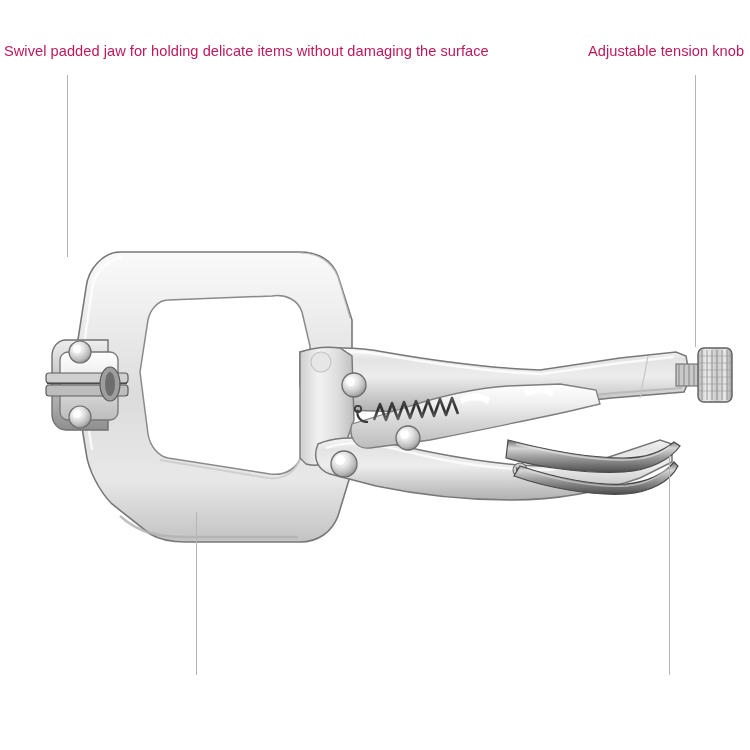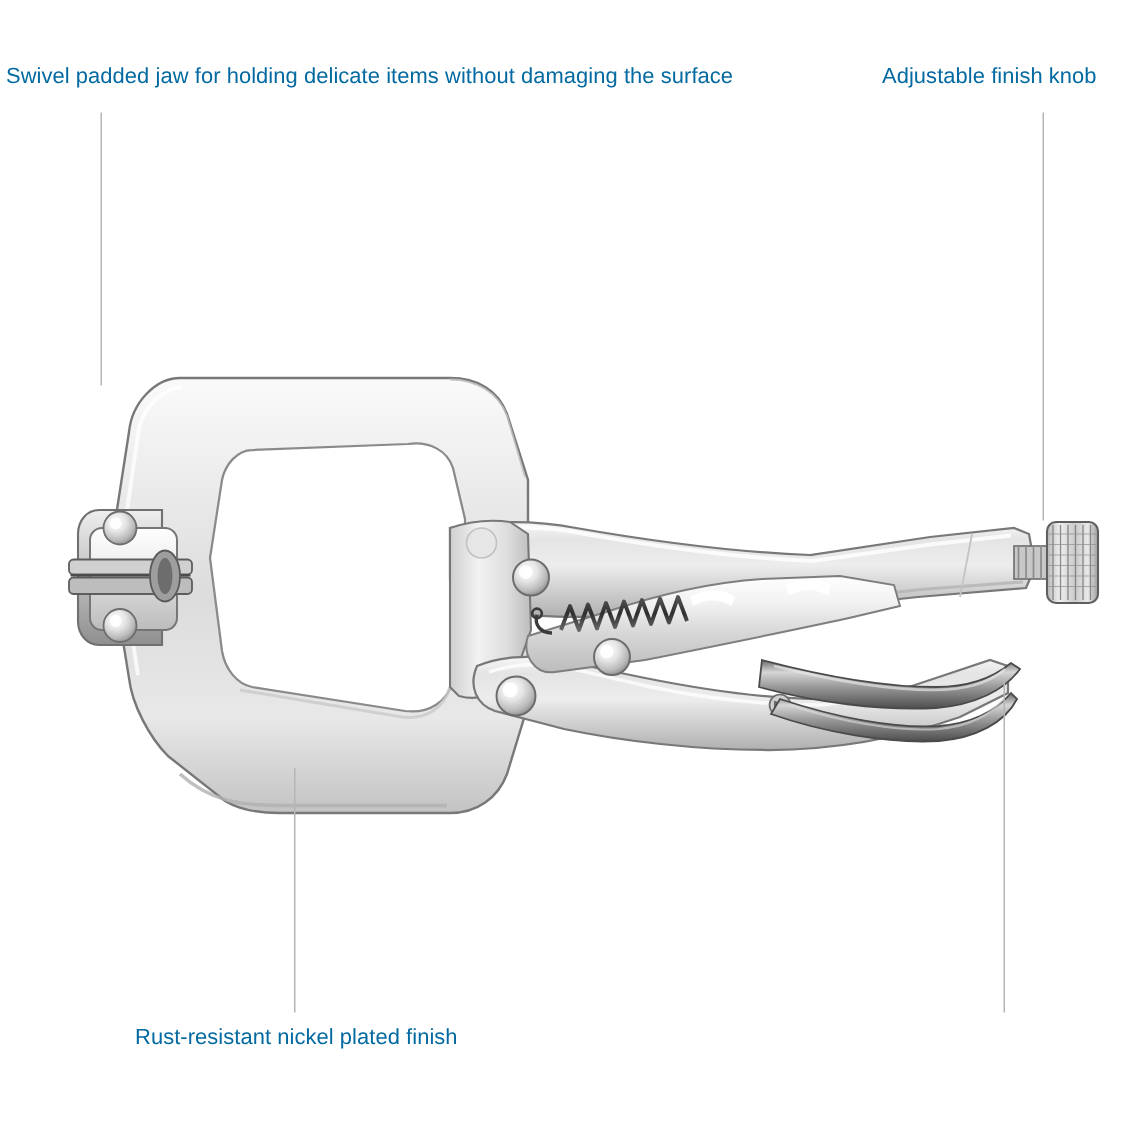--- a/index.html
+++ b/index.html
@@ -17,21 +17,21 @@
     height: 750px;
     background: #ffffff;
     overflow: hidden;
   }
   
   .callout-label {
     position: absolute;
     font-family: "Liberation Sans", "DejaVu Sans", sans-serif;
     font-size: 14.6px;
     line-height: 18px;
-    color: #0369a1;
+    color: #be185d;
     white-space: nowrap;
     letter-spacing: 0.05px;
   }
   .lbl-swivel   { left: 4px;  top: 42px; }
   .lbl-knob     { left: 588px; top: 42px; }
   .lbl-finish   { left: 90px;  top: 683px; }
   .lbl-release  { left: 575px; top: 683px; }
 
   
   .leader {
@@ -324,18 +324,17 @@
     </g>
   </svg>
 
   <div class="leader leader-swivel"></div>
   <div class="leader leader-knob"></div>
   <div class="leader leader-finish"></div>
   <div class="leader leader-release"></div>
 
   <div class="callout-label lbl-swivel">Swivel padded jaw for holding delicate items without damaging the surface</div>
 
-  <div class="callout-label lbl-knob">Adjustable finish knob</div>
-
-  <div class="callout-label lbl-finish">Rust-resistant nickel plated finish</div>
+  <div class="callout-label lbl-knob">Adjustable tension knob</div>
+
 
 
 </div>
 
 </body></html>

